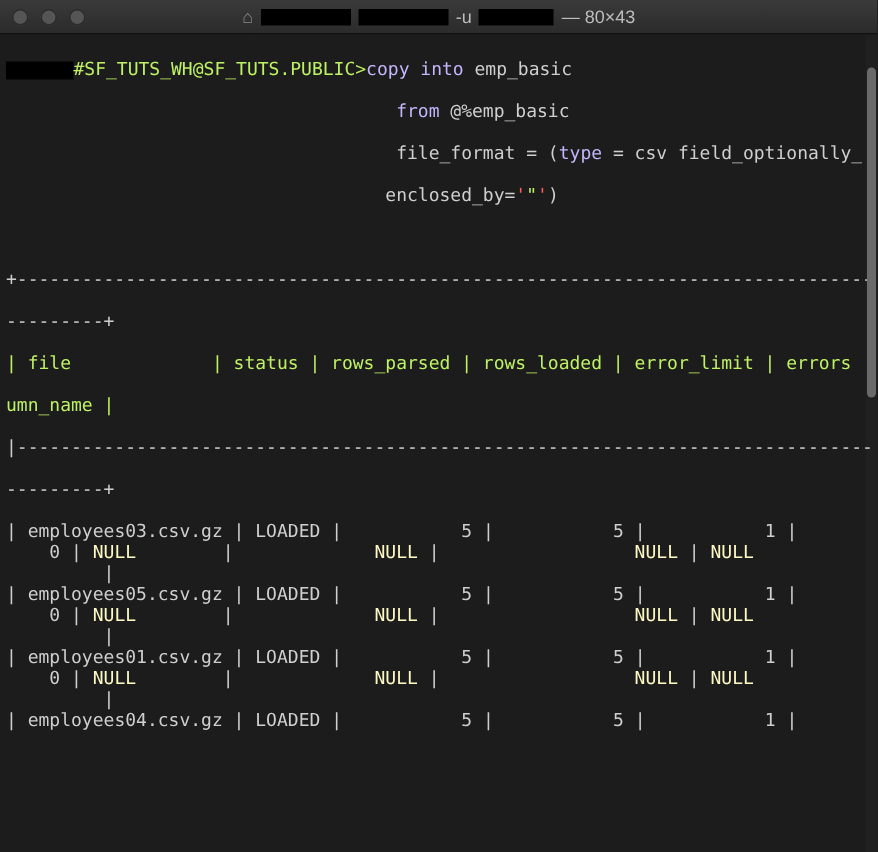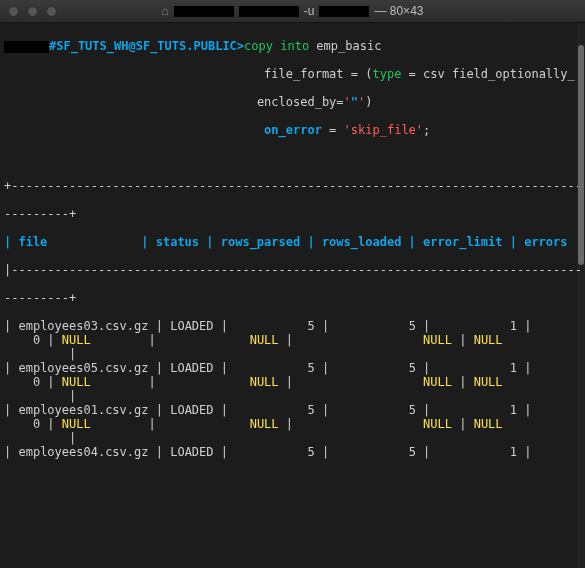--- a/index.html
+++ b/index.html
@@ -55,25 +55,25 @@
     height: 546px;
     padding: 2px 4px 0 4px;
     white-space: pre;
     overflow: hidden;
     box-sizing: border-box;
   }
 
   .row { white-space: pre; }
 
   
-  .c-blue     { color: #0ea5e9; font-weight: bold; }   
-  .c-green    { color: #22c55e; }   
+  .c-blue     { color: #bef264; }   
+  .c-green    { color: #c4b5fd; }   
   .c-red      { color: #ff5f5a; }   
   .c-grey     { color: #cfcfcf; }   
-  .c-dim      { color: #fde047; }
+  .c-dim      { color: #fef9c3; }
 
   .redact-prompt {
     display:inline-block; width:45px; height:12px; background:#000; vertical-align:text-bottom;
   }
 
   
   .scrollbar {
     position: absolute;
     top: 0; right: 0;
     width: 8px;
@@ -104,27 +104,28 @@
     <span class="redact1"></span>
     <span class="redact2"></span>
     <span>-u</span>
     <span class="redact3"></span>
     <span>— 80×43</span>
   </div>
 </div>
 
 <div class="terminal">
 <div class="row"><span class="redact-prompt"></span><span class="c-blue">#SF_TUTS_WH@SF_TUTS.PUBLIC&gt;</span><span class="c-green">copy into</span><span class="c-grey"> emp_basic</span></div>
+<div class="row"><span>                                    </span><span class="c-green">from</span><span class="c-grey"> @%emp_basic</span></div>
 <div class="row"><span>                                    </span><span class="c-grey">file_format = (</span><span class="c-green">type</span><span class="c-grey"> = csv field_optionally_</span></div>
 <div class="row"><span>                                   </span><span class="c-grey">enclosed_by=</span><span class="c-red">'</span><span class="c-blue">"</span><span class="c-red">'</span><span class="c-grey">)</span></div>
-<div class="row"><span>                                    </span><span class="c-blue">on_error</span><span class="c-grey"> = </span><span class="c-red">'skip_file'</span><span class="c-grey">;</span></div>
 <div class="row">&nbsp;</div>
 <div class="row c-grey">+-------------------------------------------------------------------------------</div>
 <div class="row c-grey">---------+</div>
 <div class="row c-blue">| file             | status | rows_parsed | rows_loaded | error_limit | errors</div>
+<div class="row c-blue">umn_name |</div>
 <div class="row c-grey">|-------------------------------------------------------------------------------</div>
 <div class="row c-grey">---------+</div>
 <div class="row"><span class="c-grey">| </span><span class="c-grey">employees03.csv.gz</span><span class="c-grey"> | </span><span class="c-grey">LOADED</span><span class="c-grey"> | </span><span class="c-grey">          5</span><span class="c-grey"> | </span><span class="c-grey">          5</span><span class="c-grey"> | </span><span class="c-grey">          1</span><span class="c-grey"> |</span></div><div class="row"><span class="c-grey">    0</span><span class="c-grey"> | </span><span class="c-dim">NULL</span><span class="c-grey">        | </span><span class="c-grey">            </span><span class="c-dim">NULL</span><span class="c-grey"> |                  </span><span class="c-dim">NULL</span><span class="c-grey"> | </span><span class="c-dim">NULL</span></div><div class="row"><span class="c-grey">         |</span></div><div class="row"><span class="c-grey">| </span><span class="c-grey">employees05.csv.gz</span><span class="c-grey"> | </span><span class="c-grey">LOADED</span><span class="c-grey"> | </span><span class="c-grey">          5</span><span class="c-grey"> | </span><span class="c-grey">          5</span><span class="c-grey"> | </span><span class="c-grey">          1</span><span class="c-grey"> |</span></div><div class="row"><span class="c-grey">    0</span><span class="c-grey"> | </span><span class="c-dim">NULL</span><span class="c-grey">        | </span><span class="c-grey">            </span><span class="c-dim">NULL</span><span class="c-grey"> |                  </span><span class="c-dim">NULL</span><span class="c-grey"> | </span><span class="c-dim">NULL</span></div><div class="row"><span class="c-grey">         |</span></div><div class="row"><span class="c-grey">| </span><span class="c-grey">employees01.csv.gz</span><span class="c-grey"> | </span><span class="c-grey">LOADED</span><span class="c-grey"> | </span><span class="c-grey">          5</span><span class="c-grey"> | </span><span class="c-grey">          5</span><span class="c-grey"> | </span><span class="c-grey">          1</span><span class="c-grey"> |</span></div><div class="row"><span class="c-grey">    0</span><span class="c-grey"> | </span><span class="c-dim">NULL</span><span class="c-grey">        | </span><span class="c-grey">            </span><span class="c-dim">NULL</span><span class="c-grey"> |                  </span><span class="c-dim">NULL</span><span class="c-grey"> | </span><span class="c-dim">NULL</span></div><div class="row"><span class="c-grey">         |</span></div><div class="row"><span class="c-grey">| </span><span class="c-grey">employees04.csv.gz</span><span class="c-grey"> | </span><span class="c-grey">LOADED</span><span class="c-grey"> | </span><span class="c-grey">          5</span><span class="c-grey"> | </span><span class="c-grey">          5</span><span class="c-grey"> | </span><span class="c-grey">          1</span><span class="c-grey"> |</span></div>
 
 
 
 
 
 <div class="scrollbar">
   <div class="thumb"></div>

